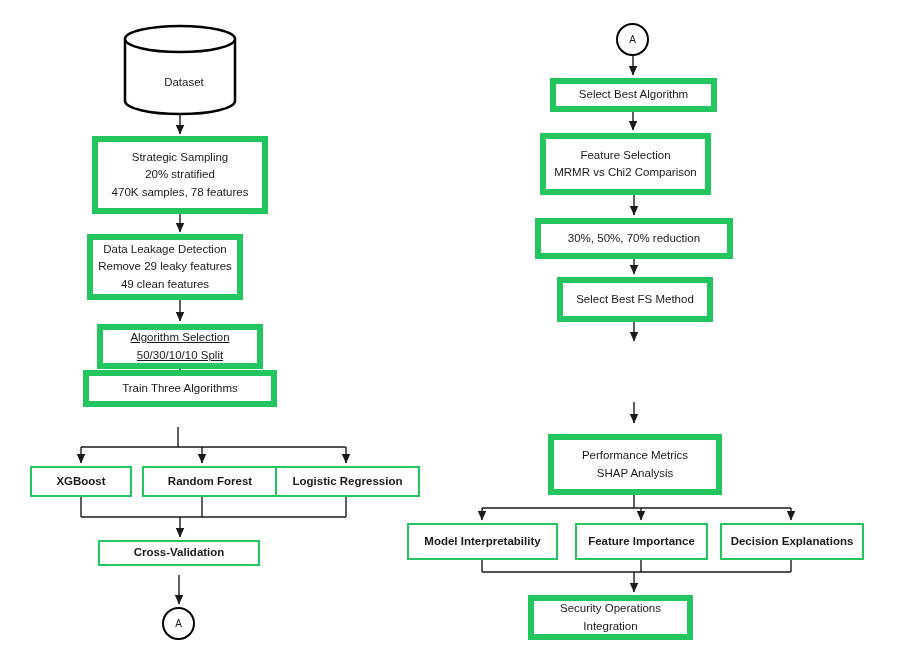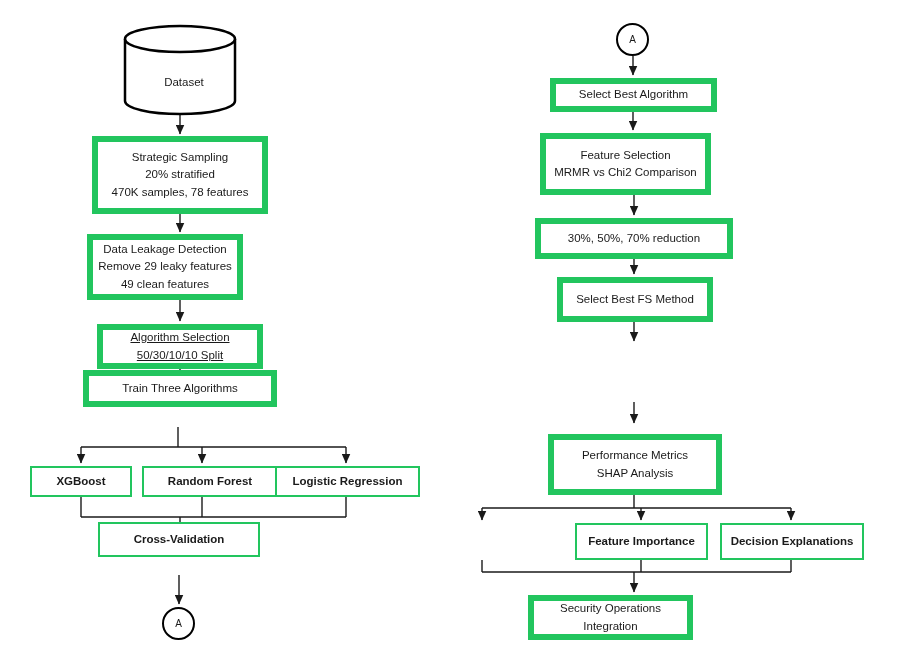--- a/index.html
+++ b/index.html
@@ -135,39 +135,40 @@
 50/30/10/10 Split</div>
 
   <div class="node" style="left:83px; top:370px; width:194px; height:37px;">Train Three Algorithms</div>
 
   <div class="node thick" style="left:30px; top:466px; width:102px; height:31px;">XGBoost</div>
 
   <div class="node thick" style="left:142px; top:466px; width:136px; height:31px;">Random Forest</div>
 
   <div class="node thick" style="left:275px; top:466px; width:145px; height:31px;">Logistic Regression</div>
 
-  <div class="node thick" style="left:98px; top:522px; width:162px; height:35px;">Cross-Validation</div>
+  <div class="node thick" style="left:98px; top:540px; width:162px; height:26px;">Cross-Validation</div>
 
   <div class="circle-node" style="left:162px; top:607px;">A</div>
 
   <div class="circle-node" style="left:616px; top:23px;">A</div>
 
   <div class="node" style="left:550px; top:78px; width:167px; height:34px;">Select Best Algorithm</div>
 
   <div class="node" style="left:540px; top:133px; width:171px; height:62px;">Feature Selection
 MRMR vs Chi2 Comparison</div>
 
   <div class="node" style="left:535px; top:218px; width:198px; height:41px;">30%, 50%, 70% reduction</div>
 
   <div class="node" style="left:557px; top:277px; width:156px; height:45px;">Select Best FS Method</div>
 
 
   <div class="node" style="left:548px; top:426px; width:174px; height:61px;margin-top:8px;">Performance Metrics
 SHAP Analysis</div>
 
+  <div class="node thick" style="left:407px; top:523px; width:151px; height:37px;">Model Interpretability</div>
 
   <div class="node thick" style="left:575px; top:523px; width:133px; height:37px;">Feature Importance</div>
 
   <div class="node thick" style="left:720px; top:523px; width:144px; height:37px;">Decision Explanations</div>
 
   <div class="node" style="left:528px; top:595px; width:165px; height:45px;">Security Operations
 Integration</div>
 
 </div>
 

